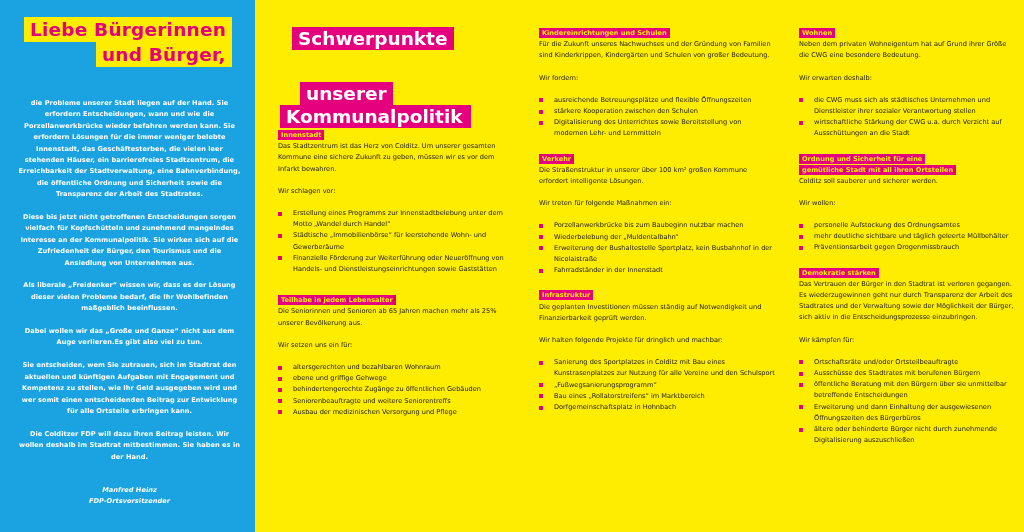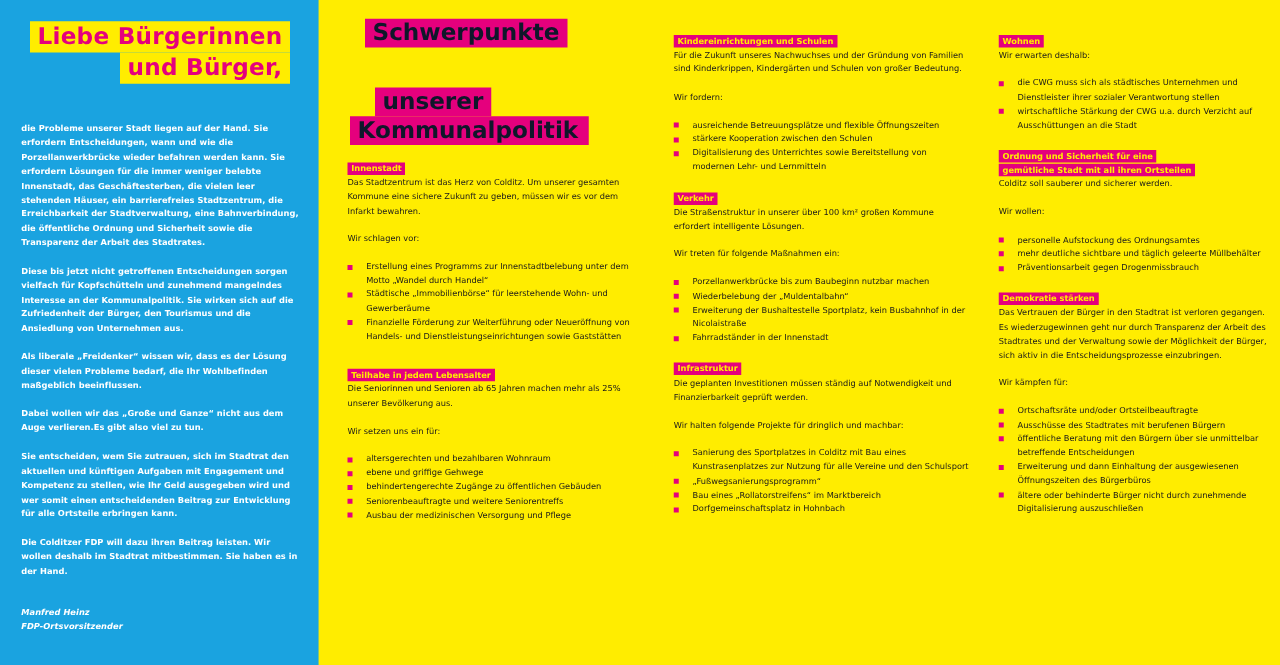--- a/index.html
+++ b/index.html
@@ -25,27 +25,27 @@
   }
   .greet-line {
     display: block; background: #ffed00; padding: 1px 6px; width: max-content; text-align: center;
   }
   .greet-line.l2 { margin-left: 72px; }
   .greet-body {
     position: absolute; left: 17px; top: 98px; width: 225px;
     color: #ffffff; font-weight: bold; font-size: 6.6px; line-height: 11.4px;
     letter-spacing: 0.05px;
   }
-  .greet-body p { margin-bottom: 11.4px; }
+  .greet-body p { margin-bottom: 11.4px; text-align: center; }
   .greet-body p.sig { margin-top: 22px; margin-bottom: 0; font-style: italic; }
 
   
   .main-title {
-    position: absolute; left: 280px; top: 15px;
-    font-weight: bold; color: #0f172a; font-size: 18.5px; line-height: 23px;
+    position: absolute; left: 280px; top: 27px;
+    font-weight: bold; color: #ffffff; font-size: 18.5px; line-height: 23px;
   }
   .mt-line { display: block; background: #e5007d; width: max-content; padding: 0 6px; }
   .mt-line.l1 { margin-left: 12px; }
   .mt-line.l2 { margin-left: 20px; margin-top: 32px; }
   .mt-line.l3 { margin-left: 0; padding-right: 8px; }
 
   .col {
     position: absolute; color: #1a1a1a; font-size: 6.6px; line-height: 11.2px;
     font-weight: normal;
   }
@@ -154,20 +154,21 @@
       <li><span class="bullet"></span><span>„Fußwegsanierungsprogramm“</span></li>
       <li><span class="bullet"></span><span>Bau eines „Rollatorstreifens“ im Marktbereich</span></li>
       <li><span class="bullet"></span><span>Dorfgemeinschaftsplatz in Hohnbach</span></li>
     </ul>
   </div>
 </div>
 
 <div class="col col-3">
   <div class="section">
     <div class="sec-head">Wohnen</div>
+    <div class="sec-text">Neben dem privaten Wohneigentum hat auf Grund ihrer Größe die CWG eine besondere Bedeutung.</div>
     <div class="sec-lead">Wir erwarten deshalb:</div>
     <ul class="bullets">
       <li><span class="bullet"></span><span>die CWG muss sich als städtisches Unternehmen und Dienstleister ihrer sozialer Verantwortung stellen</span></li>
       <li><span class="bullet"></span><span>wirtschaftliche Stärkung der CWG u.a. durch Verzicht auf Ausschüttungen an die Stadt</span></li>
     </ul>
   </div>
   <div class="section">
     <div class="sec-head sec-head-multi">Ordnung und Sicherheit für eine</div>
     <div class="sec-head sec-head-multi">gemütliche Stadt  mit all ihren Ortsteilen</div>
     <div class="sec-text">Colditz soll sauberer und sicherer werden.</div>

